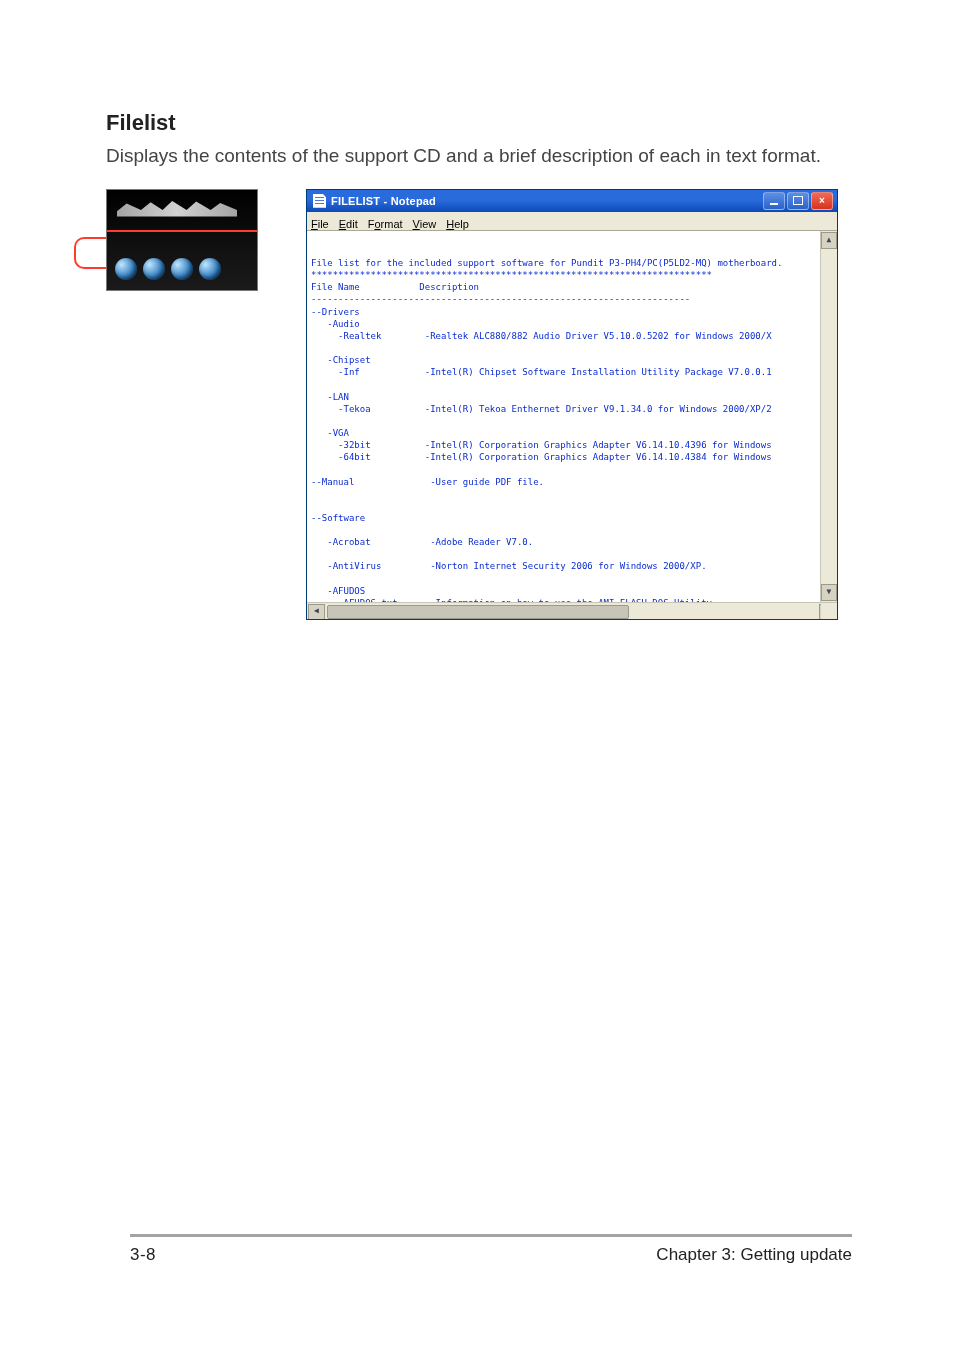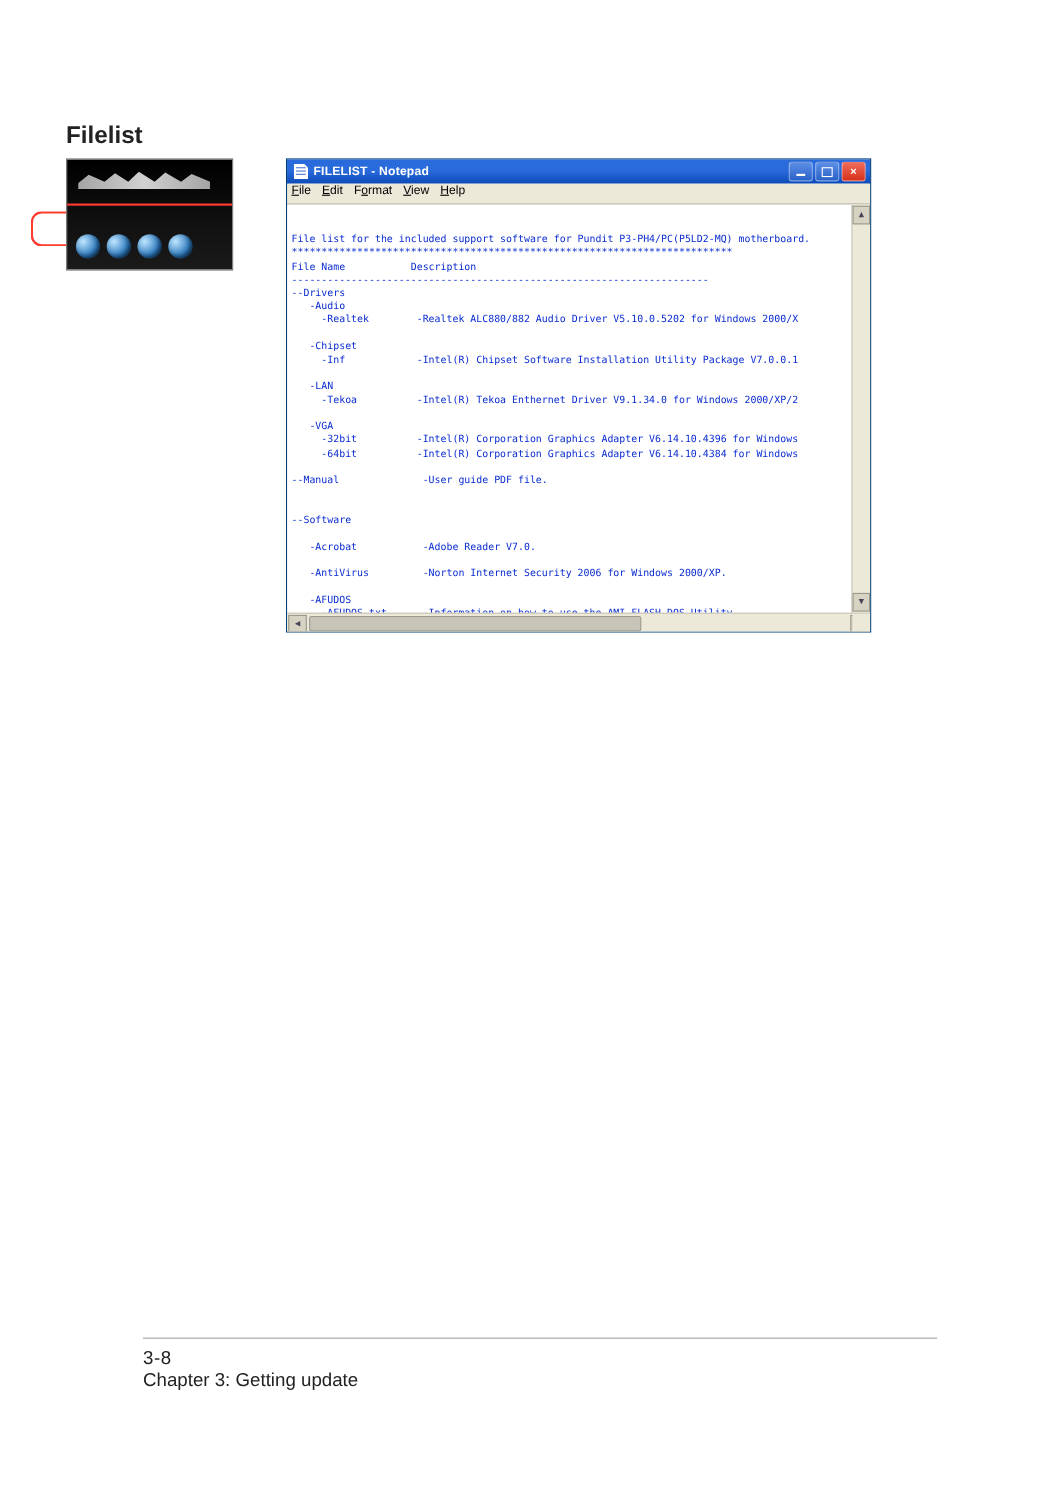--- a/index.html
+++ b/index.html
@@ -8,21 +8,21 @@
     background: #fff;
     font-family: Arial, Helvetica, sans-serif;
     color: #333;
     width: 954px;
   }
   .page {
     width: 952px;
     height: 1351px;
     position: relative;
     box-sizing: border-box;
-    padding: 110px 100px 0 60px;
+    padding: 110px 100px 0 106px;
   }
   .heading {
     font-family: Arial, Helvetica, sans-serif;
     font-weight: 700;
     font-size: 22px;
     color: #222;
     margin: 0 0 8px 0;
   }
   .body-text {
     font-family: Arial, Helvetica, sans-serif;
@@ -123,21 +123,21 @@
   .np-btn.min, .np-btn.max { background: linear-gradient(180deg,#5d8fe6,#2a62c8); }
   .np-btn.close { background: linear-gradient(180deg,#ef6a59,#d7321c); }
   .np-btn .sq { width:8px; height:7px; border:1px solid #fff; }
   .np-btn .bar { width:8px; height:2px; background:#fff; margin-top:6px; }
   .np-btn .x { font-weight:700; }
 
   .np-menu {
     height: 18px;
     background: #ece9d8;
     border-bottom: 1px solid #aca899;
-    display:flex; align-items:flex-start;
+    display:flex; align-items:flex-end;
     font-family: Tahoma, Arial, sans-serif;
     font-size: 11px;
     color:#000;
     padding-left: 4px;
     gap: 10px;
   }
   .np-menu span u { text-decoration: underline; }
 
   .np-client {
     height: 384px;
@@ -164,37 +164,37 @@
     display:flex; justify-content:space-between;
   }
   .sb-thumb { position:absolute; left:20px; top:2px; height:12px; width:300px; background:#c7c5b8; border:1px solid #9c9a8c; border-radius:2px;}
   .sb-grip { position:absolute; right:0; bottom:0; width:16px; height:16px; background:#ece9d8;}
   .sb-arrow-l, .sb-arrow-r { width:15px; height:14px; margin:1px; background:#d6d3c2; border:1px solid #9c9a8c; display:flex;align-items:center;justify-content:center;color:#445; font-size:8px;}
 
   
   .footer {
     position: absolute;
     left: 130px; right: 100px; bottom: 86px;
-    border-top: 1px solid #a3a3a3;
+    border-top: 3px solid #a3a3a3;
     padding-top: 8px;
     display:flex; justify-content:space-between;
     font-family: Arial, Helvetica, sans-serif;
     font-size: 17px;
     color:#222;
-    flex-direction:column;
   }
   .footer span { }
   .pgno { font-weight: 400; letter-spacing: .5px; }
   .chtxt { font-weight: 400; }
 </style>
 </head>
 <body>
 
 <div class="page">
   <h2 class="heading">Filelist</h2>
+  <p class="body-text">Displays the contents of the support CD and a brief description of each in text format.</p>
 
   <div class="figure-row">
     <div style="position:relative;">
       <div class="callout"></div>
       <div class="thumb">
         <div class="logo"></div>
         <div class="redline"></div>
         <div class="orbs">
           <div class="orb"></div>
           <div class="orb"></div>

